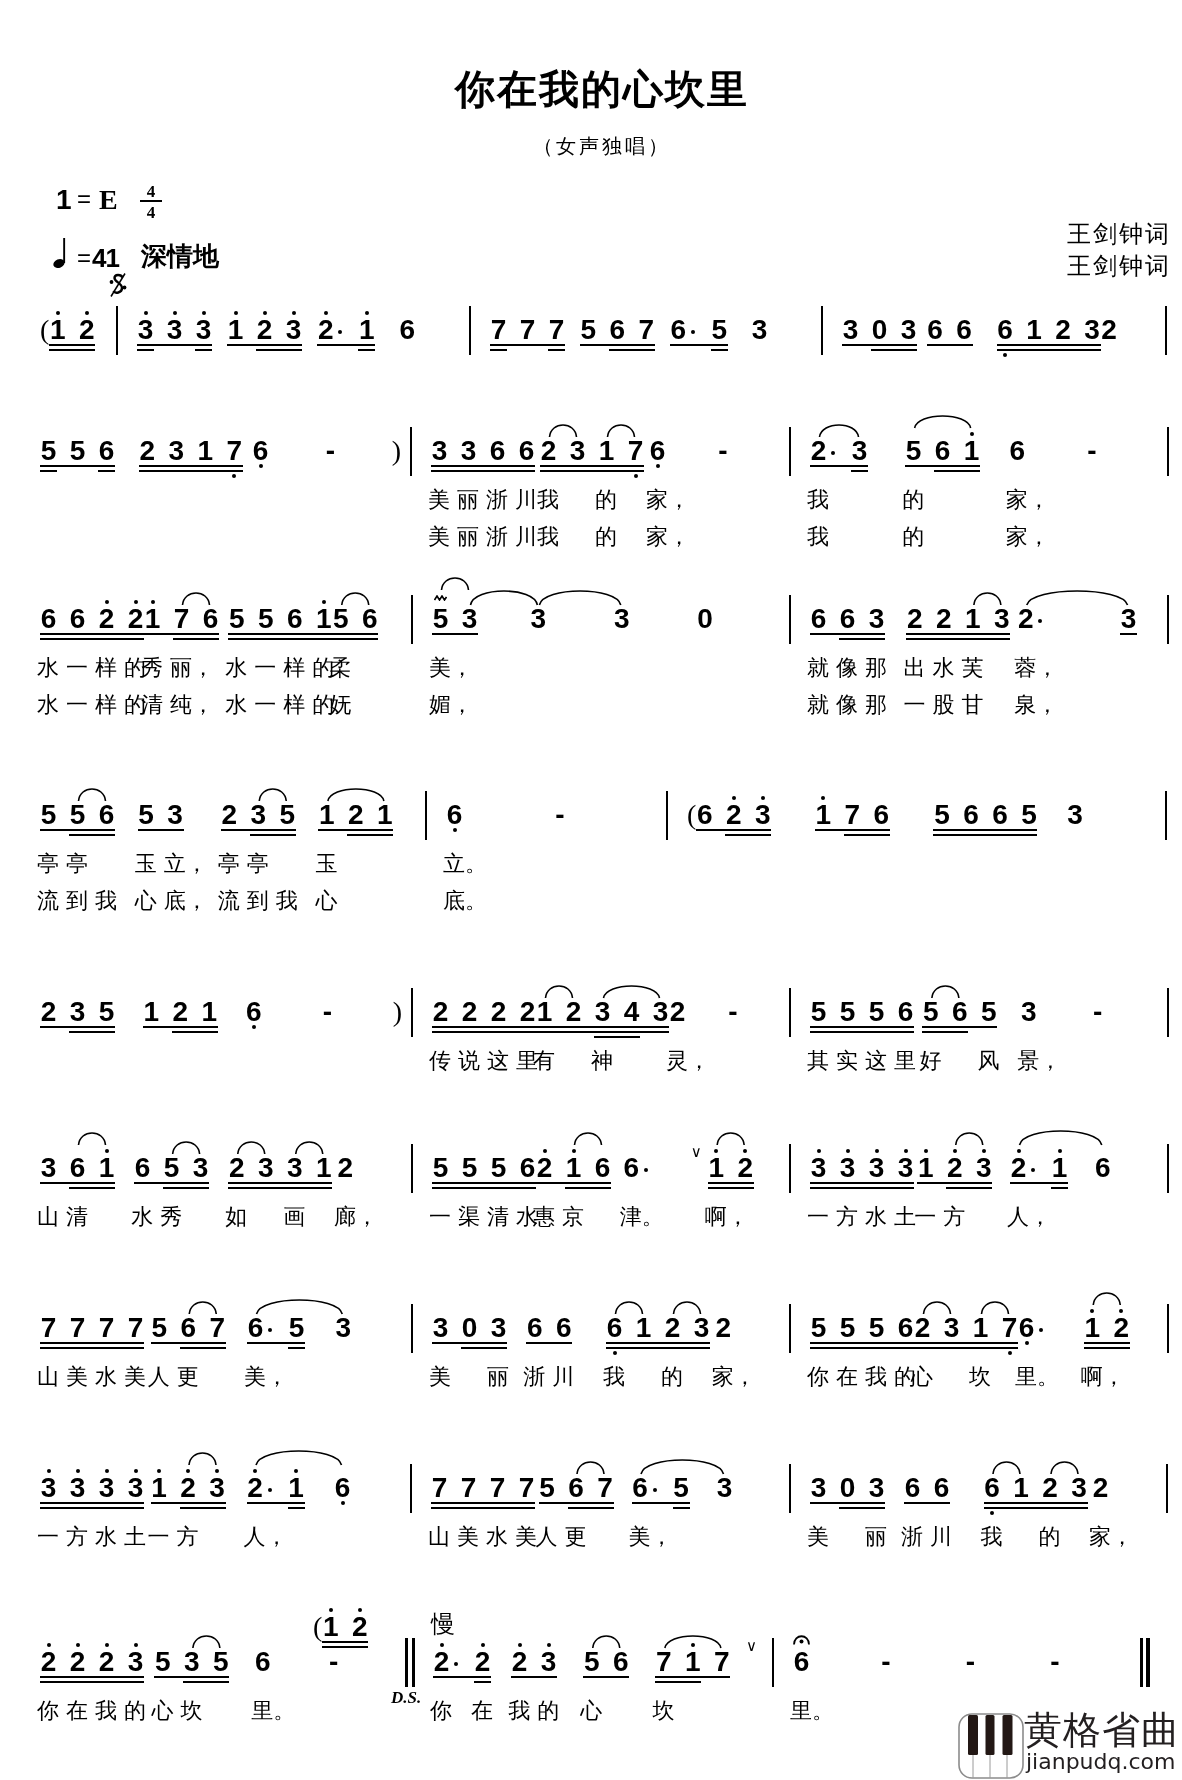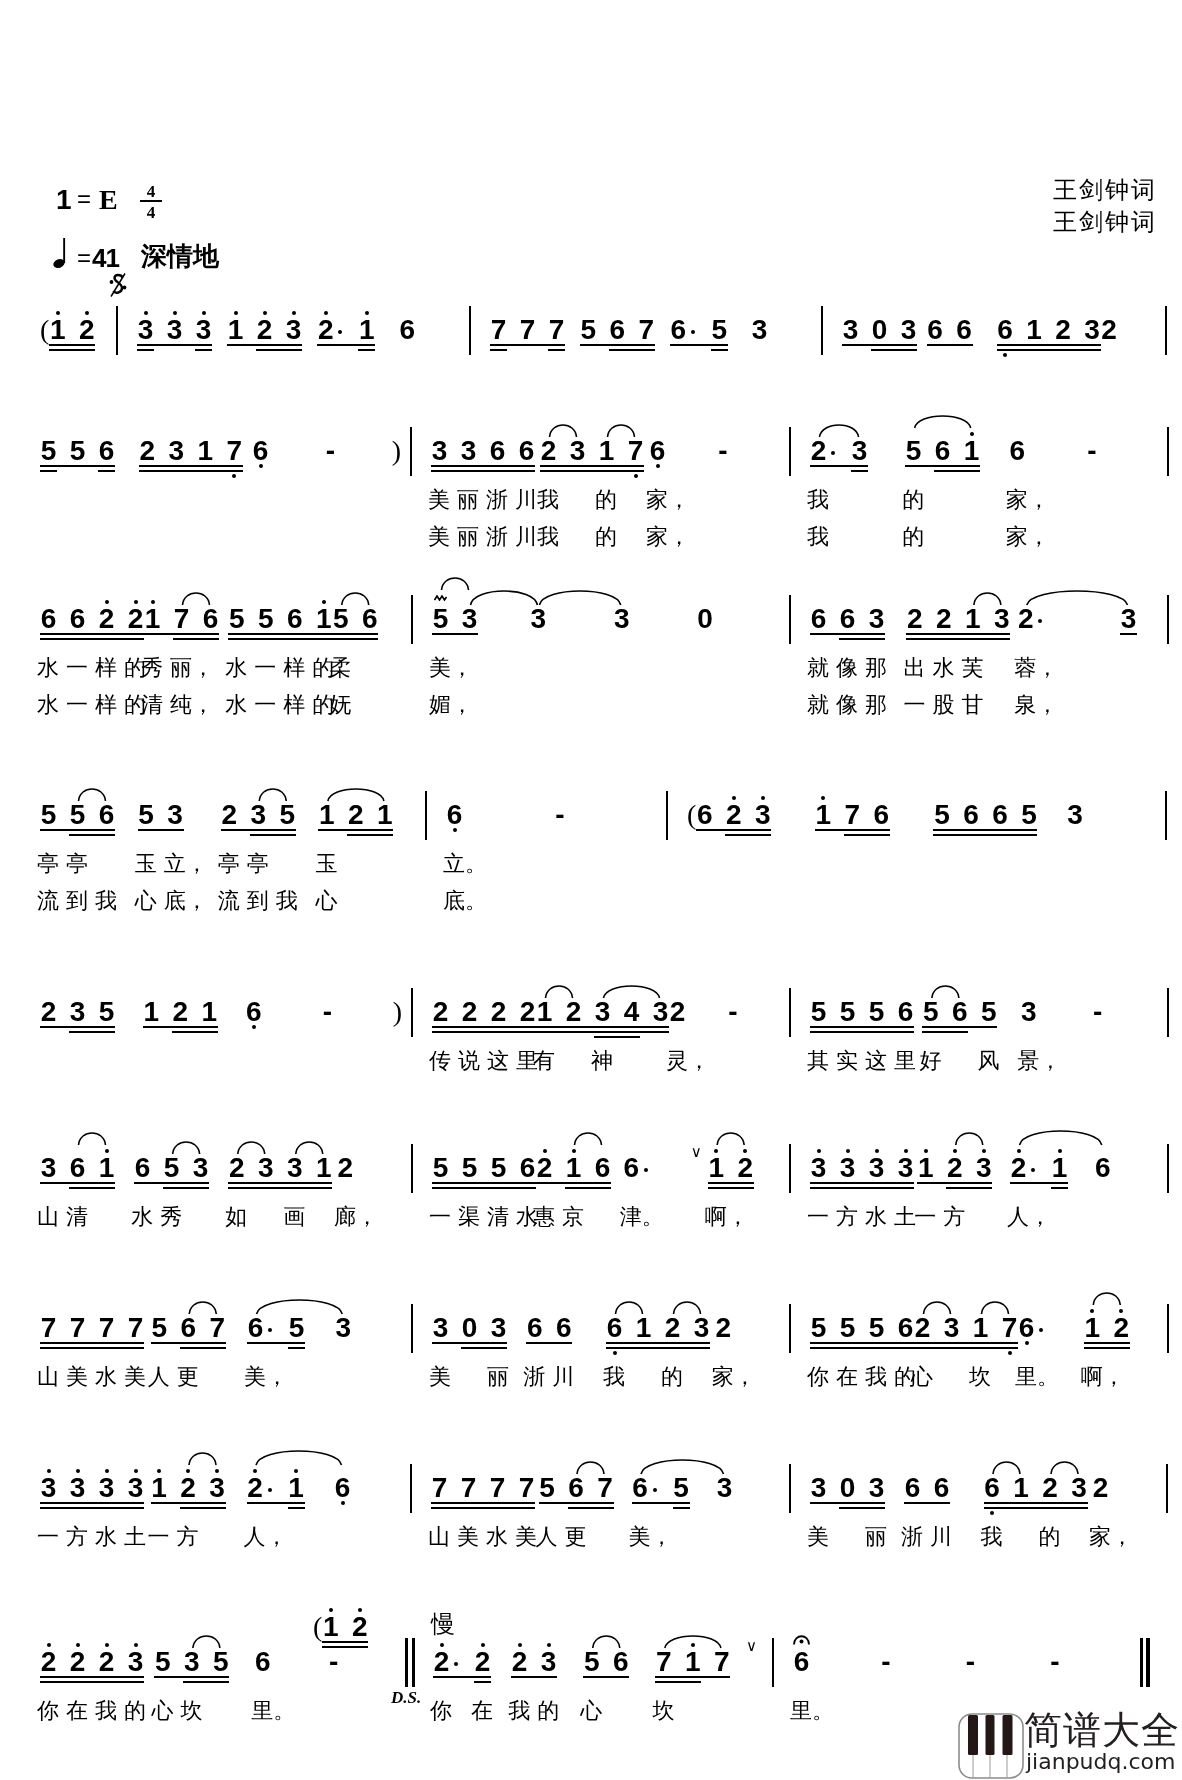--- a/index.html
+++ b/index.html
@@ -13,21 +13,21 @@
 .timesig{position:absolute;left:138px;top:183px;width:26px;height:40px;}
 .ts-top,.ts-bot{position:absolute;left:0;width:26px;text-align:center;font:bold 17px/17px "Liberation Serif",serif;}
 .ts-top{top:0;}
 .ts-line{position:absolute;left:2px;top:17px;width:22px;height:2px;background:#000;}
 .ts-bot{top:21px;}
 .q-note{position:absolute;left:53px;top:237px;width:14px;height:32px;}
 .t-eq{position:absolute;left:77px;top:245px;font:24px/26px "Liberation Sans",sans-serif;}
 .t-bpm{position:absolute;left:92px;top:245px;font:bold 26px/26px "Liberation Sans",sans-serif;letter-spacing:-1px;}
 .t-expr{position:absolute;left:141px;top:241px;font:bold 26px/30px "DejaVu Sans",sans-serif;white-space:nowrap;}
 .segno{position:absolute;left:107px;top:272px;width:22px;height:26px;}
-.credit{position:absolute;right:25px;font:24px/28px "DejaVu Serif",serif;letter-spacing:2px;white-space:nowrap;}
+.credit{position:absolute;right:11px;font:24px/28px "DejaVu Serif",serif;letter-spacing:2px;white-space:nowrap;margin-top:44px;}
 .lyricist{top:176px;}
 .composer{top:208px;}
 #score{position:absolute;left:0;top:0;width:1182px;height:1780px;}
 .row{position:absolute;left:0;top:0;width:0;height:0;}
 .measure{position:absolute;display:flex;align-items:flex-start;padding-right:10px;height:28px;}
 .grp{position:relative;display:flex;gap:12px;flex-shrink:0;}
 .tok{position:relative;flex:none;width:17px;height:28px;text-align:center;font:bold 28px/28px "Liberation Sans",sans-serif;color:#000;}
 .tok.has-aug{margin-right:12px;}
 .digit{display:block;width:17px;}
 .dot{position:absolute;width:4px;height:4px;border-radius:50%;background:#000;}
@@ -51,20 +51,22 @@
 #slur-layer{position:absolute;left:0;top:0;width:1182px;height:1780px;pointer-events:none;}
 #slur-layer path{fill:none;stroke:#000;stroke-width:1.6;}
 .wm-logo{position:absolute;left:958px;top:1713px;width:66px;height:66px;}
 .wm-brand{position:absolute;left:1024px;top:1708px;font:38px/44px "DejaVu Sans",sans-serif;color:#231f20;letter-spacing:1px;white-space:nowrap;}
 .wm-domain{position:absolute;left:1026px;top:1749px;font:22px/26px "DejaVu Sans",sans-serif;color:#231f20;white-space:nowrap;}
 </style>
 </head>
 <body>
 
 <div id="page">
+  <div class="title">你在我的心坎里</div>
+  <div class="subtitle">（女声独唱）</div>
 
   <span class="k-tonic">1</span>
   <span class="k-eq">=</span>
   <span class="k-key">E</span>
   <div class="timesig">
     <span class="ts-top">4</span>
     <span class="ts-line"></span>
     <span class="ts-bot">4</span>
   </div>
 
@@ -1617,16 +1619,16 @@
       <svg width="66" height="66" viewBox="0 0 66 66">
         <rect x="1" y="1" width="64" height="64" rx="13" fill="#fff" stroke="#8c8c8c" stroke-width="1.6"></rect>
         <line x1="15" y1="41" x2="15" y2="65" stroke="#9a9a9a" stroke-width="1"></line>
         <line x1="32" y1="41" x2="32" y2="65" stroke="#9a9a9a" stroke-width="1"></line>
         <line x1="49" y1="41" x2="49" y2="65" stroke="#9a9a9a" stroke-width="1"></line>
         <rect x="10" y="2" width="10" height="40" rx="1.5" fill="#231815"></rect>
         <rect x="27.5" y="2" width="9" height="40" rx="1.5" fill="#231815"></rect>
         <rect x="44.5" y="2" width="10" height="40" rx="1.5" fill="#231815"></rect>
       </svg>
     </span>
-    <span class="wm-brand">简谱大全</span>
+    <span class="wm-brand">黄格省曲</span>
     <span class="wm-domain">jianpudq.com</span>
   </div>
 </div>
 
 </body></html>

